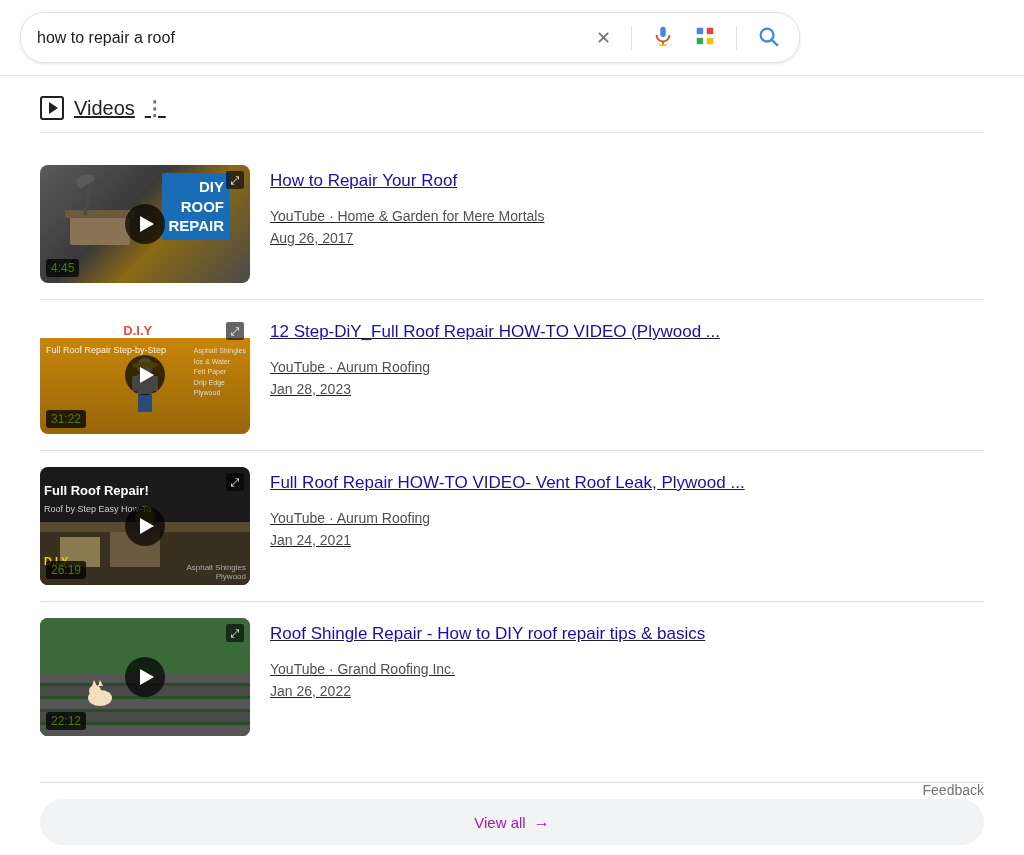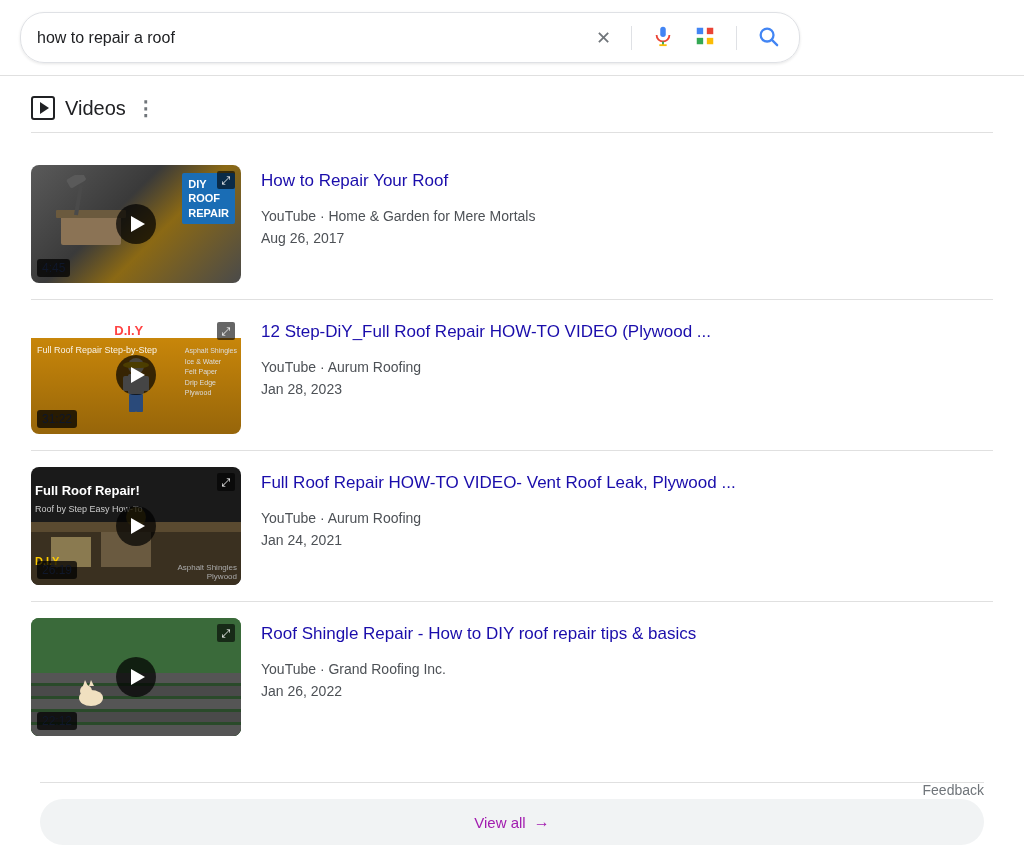--- a/index.html
+++ b/index.html
@@ -63,21 +63,22 @@
     
     .icon-divider {
       width: 1px;
       height: 24px;
       background: #dfe1e5;
       margin: 0 4px;
     }
 
     
     .main-content {
-      padding: 20px 31px;
+      padding: 20px 40px;
+      text-decoration: underline;
     }
 
     
     .section-header {
       display: flex;
       align-items: center;
       gap: 10px;
       margin-bottom: 16px;
       padding-bottom: 12px;
       border-bottom: 1px solid #e0e0e0;
@@ -164,21 +165,21 @@
       border-top: 8px solid transparent;
       border-bottom: 8px solid transparent;
       border-left: 14px solid #fff;
       margin-left: 3px;
     }
     .duration-badge {
       position: absolute;
       bottom: 6px;
       left: 6px;
       background: rgba(0,0,0,0.75);
-      color: #0f172a;
+      color: #4d7c0f;
       font-size: 12px;
       padding: 2px 5px;
       border-radius: 3px;
       font-weight: 500;
     }
     .expand-icon {
       position: absolute;
       top: 6px;
       right: 6px;
       width: 18px;
@@ -195,29 +196,29 @@
       font-size: 11px;
     }
 
     
     .thumb-1 {
       background: linear-gradient(135deg, #5a5a5a 0%, #3a3a3a 40%, #8B6914 60%, #4a4a4a 100%);
       position: relative;
     }
     .thumb-1-diy {
       position: absolute;
-      right: 6px;
+      right: 20px;
       top: 8px;
       background: #1a6db5;
       color: white;
-      font-size: 11px;
+      font-size: 15px;
       font-weight: bold;
       padding: 4px 6px;
       line-height: 1.3;
-      text-align: left;
+      text-align: right;
       border-radius: 2px;
     }
 
     .thumb-2 {
       background: linear-gradient(to bottom, #c8860a, #8B5e0a);
       margin-top: 22px;
     }
     .thumb-2-text {
       position: absolute;
       top: 6px;

